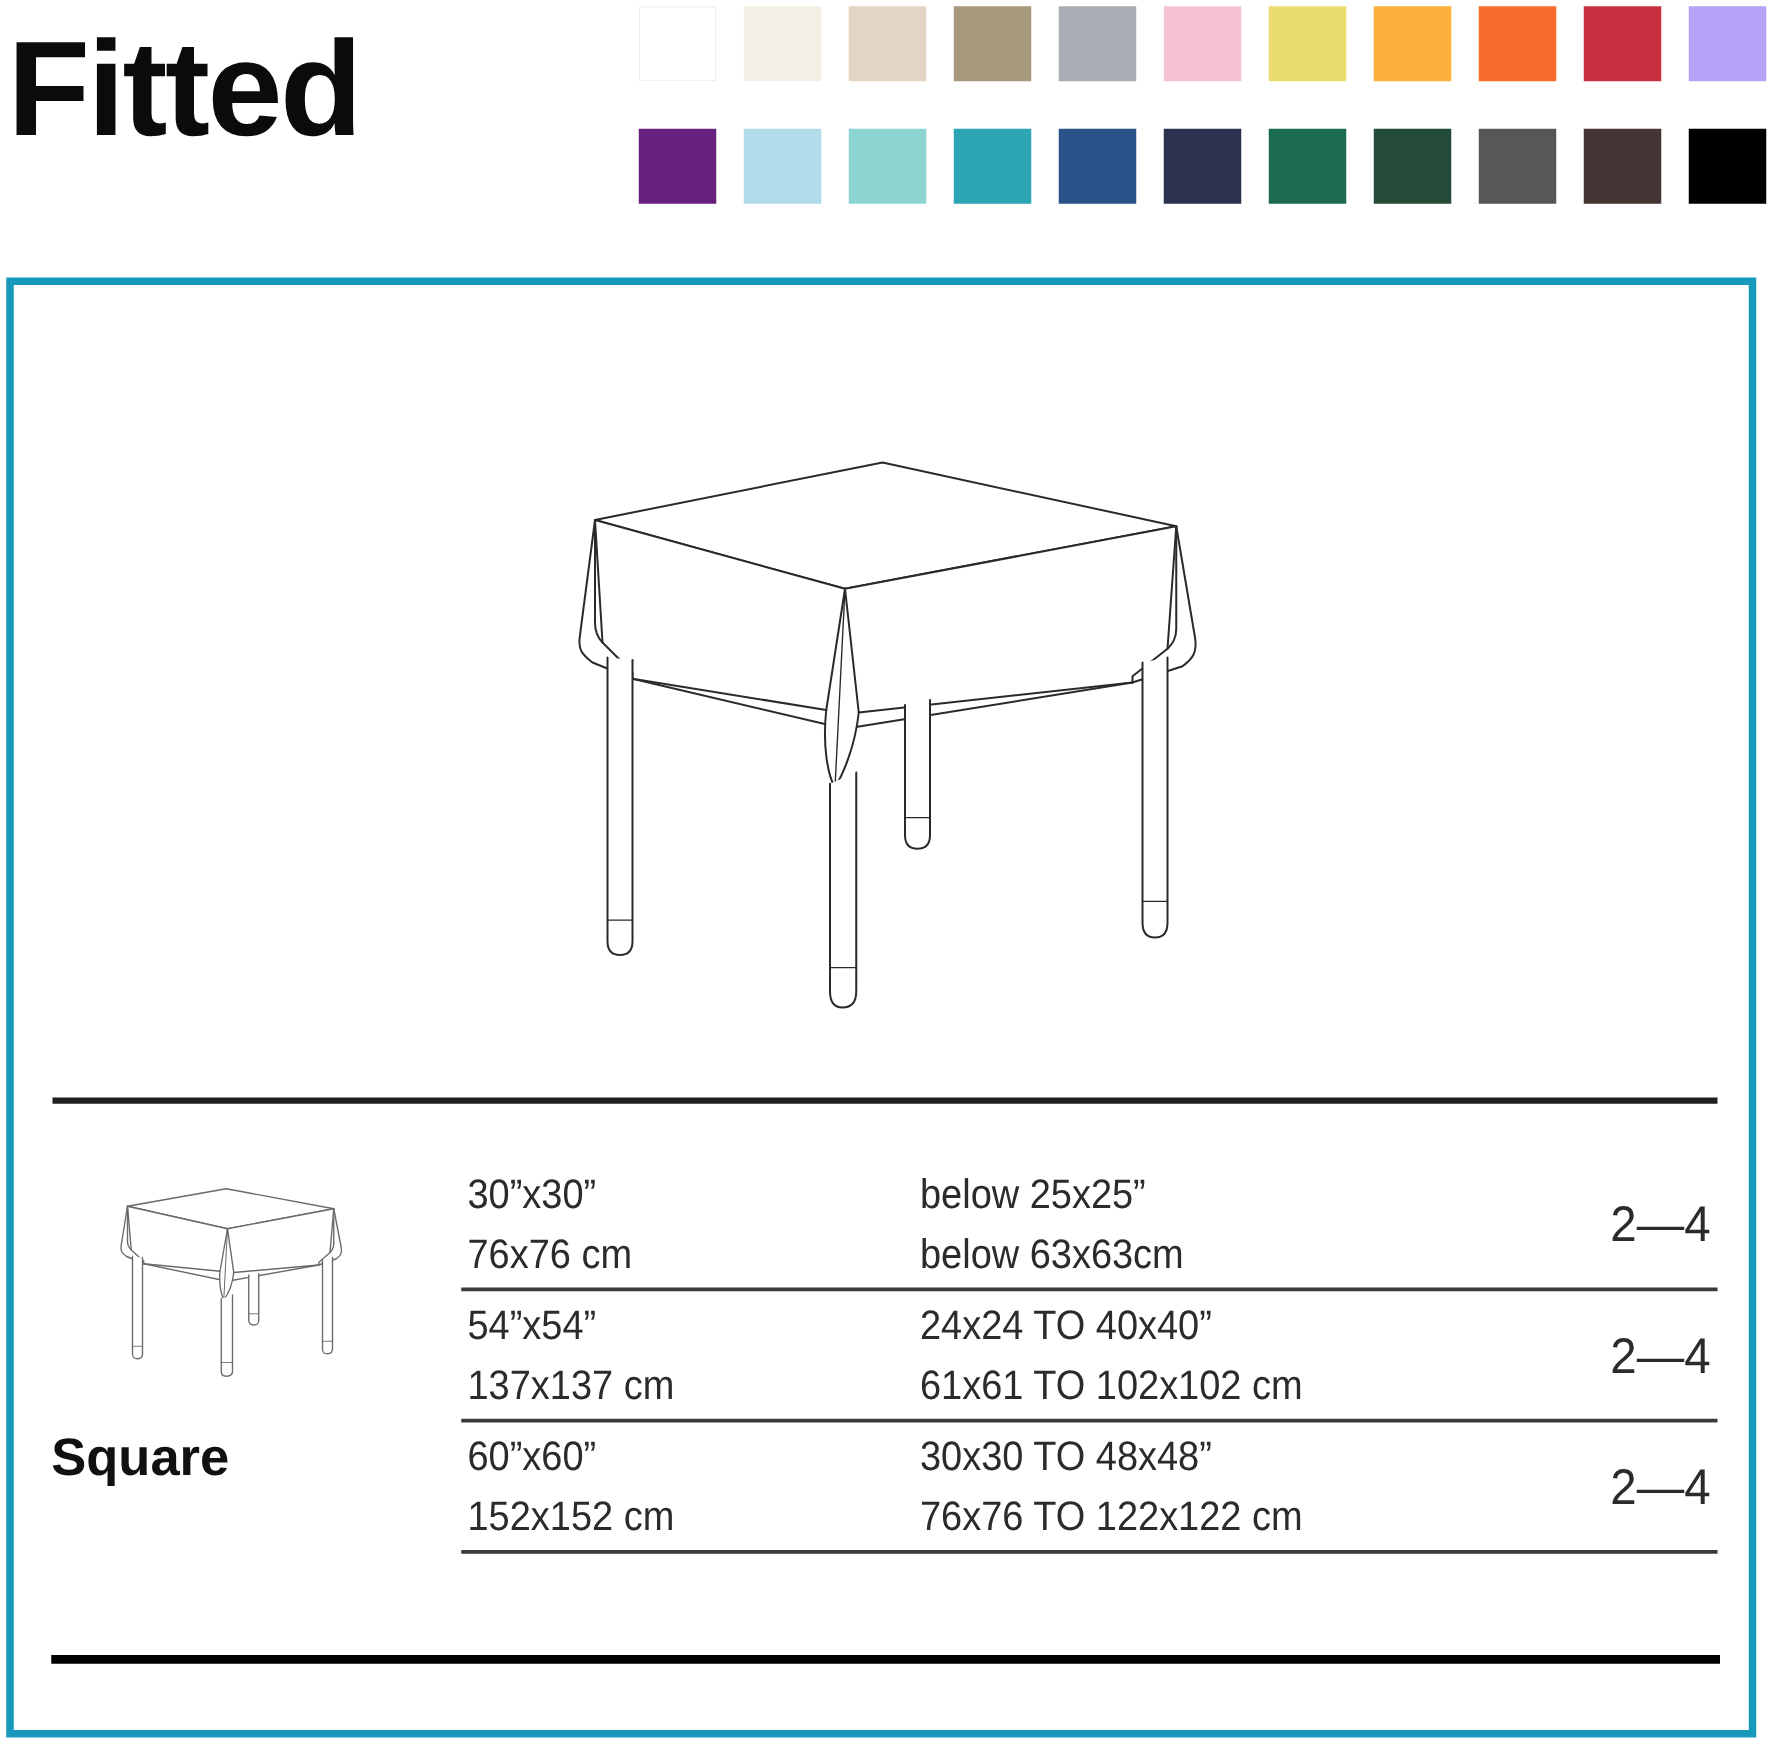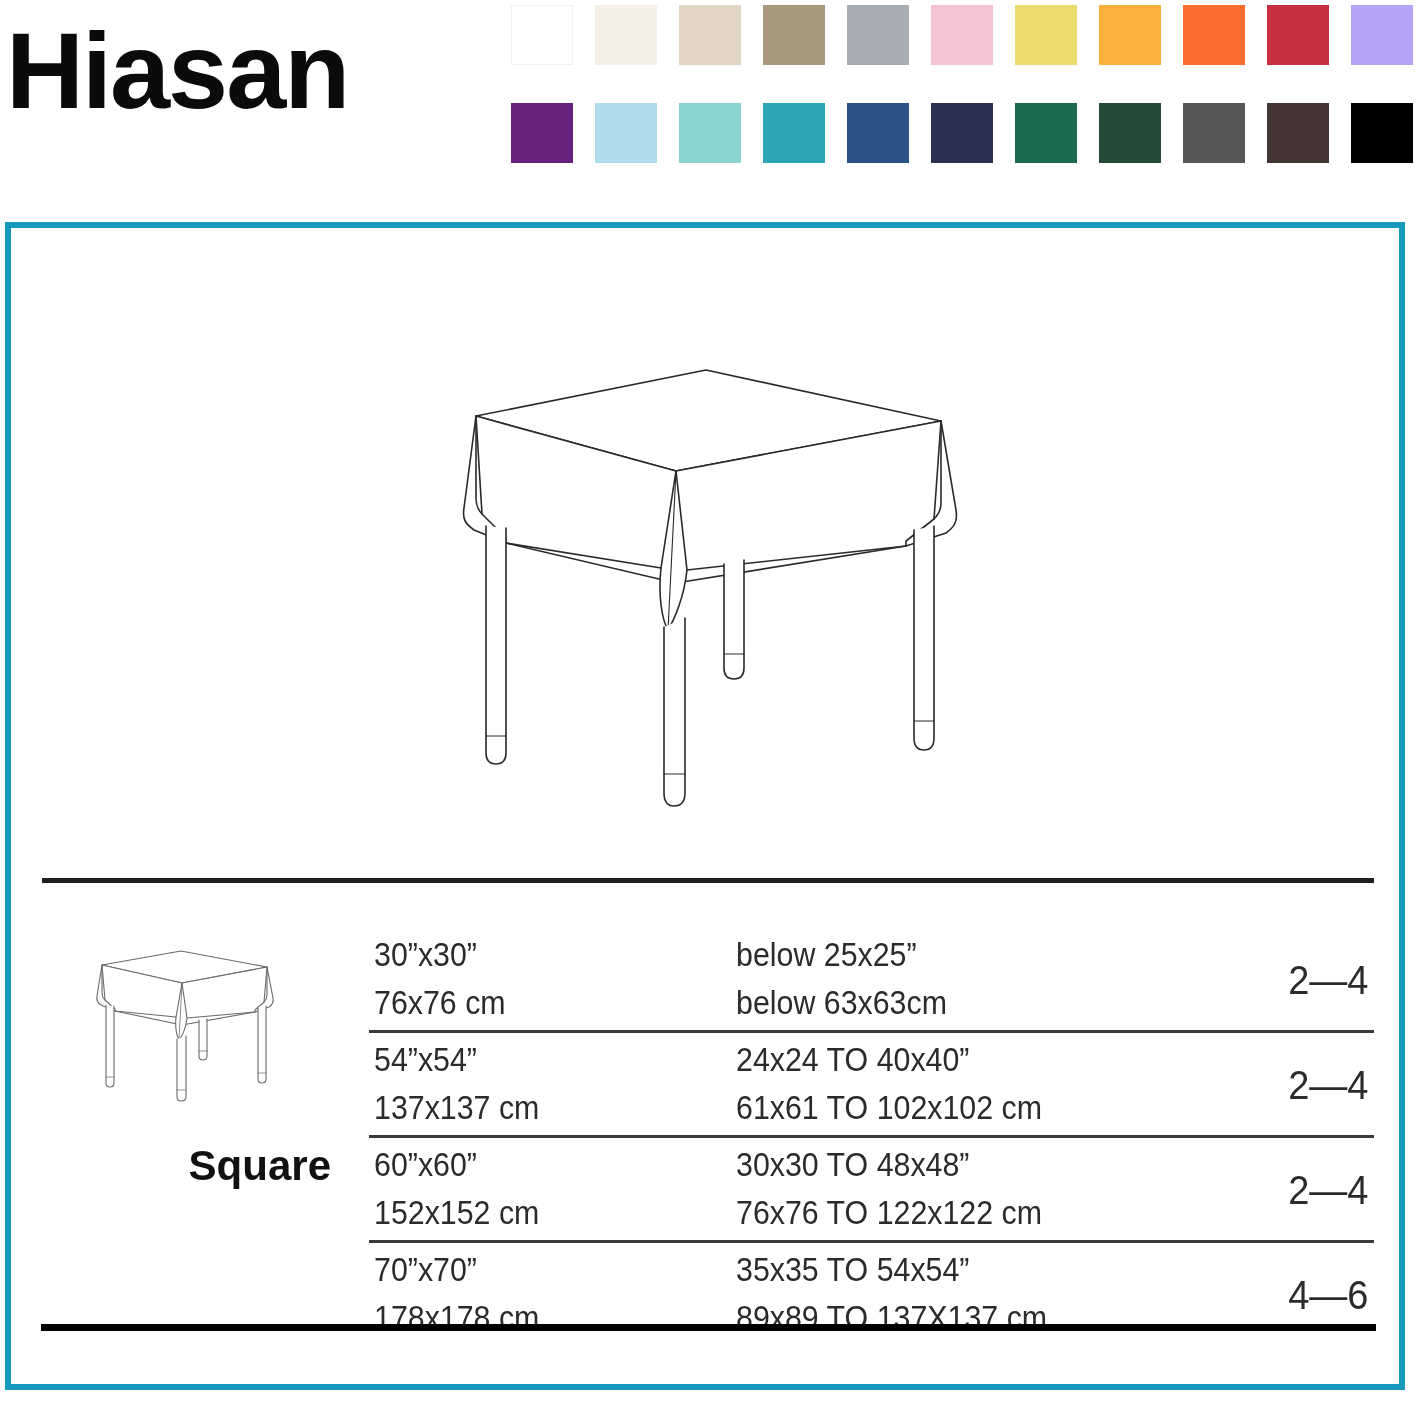--- a/index.html
+++ b/index.html
@@ -163,21 +163,21 @@
     background: #3a3a3a;
   }
 
   
   #shape-cell {
     position: absolute;
     left: 30px;
     top: 715px;
     width: 290px;
     height: 250px;
-    text-align: right;
+    text-align: left;
   }
   #shape-icon {
     width: 235px;
     height: 185px;
     margin: 0 auto;
   }
   #shape-icon svg { display: block; width: 100%; height: 100%; }
   #shape-label {
     margin-top: 14px;
     font-family: "Liberation Sans", sans-serif;
@@ -192,21 +192,21 @@
     top: 1096px;
     width: 1335px;
     height: 7px;
     background: #000000;
   }
 </style>
 </head>
 <body>
 
 <div id="brand-logo">
-  <div class="logo-text">Hiasan</div>
+  <div class="logo-text">Fitted</div>
 </div>
 
 <div id="swatch-grid">
   <div class="swatch-row top">
       <div class="swatch is-white" style="background: rgb(255, 255, 255);"></div>
       <div class="swatch" style="background: rgb(244, 240, 230);"></div>
       <div class="swatch" style="background: rgb(227, 213, 198);"></div>
       <div class="swatch" style="background: rgb(167, 154, 124);"></div>
       <div class="swatch" style="background: rgb(168, 173, 179);"></div>
       <div class="swatch" style="background: rgb(244, 194, 212);"></div>
@@ -297,27 +297,20 @@
 
       <div class="row row-3">
         <div class="cell c-cloth line1">60”x60”</div>
         <div class="cell c-cloth line2">152x152 cm</div>
         <div class="cell c-fitted line1">30x30 TO 48x48”</div>
         <div class="cell c-fitted line2">76x76 TO 122x122 cm</div>
         <div class="cell c-seat">2—4</div>
         <div class="row-rule"></div>
       </div>
 
-      <div class="row row-4">
-        <div class="cell c-cloth line1">70”x70”</div>
-        <div class="cell c-cloth line2">178x178 cm</div>
-        <div class="cell c-fitted line1">35x35 TO 54x54”</div>
-        <div class="cell c-fitted line2">89x89 TO 137X137 cm</div>
-        <div class="cell c-seat">4—6</div>
-      </div>
 
     </div>
   </div>
 
   <div id="shape-cell">
     <div id="shape-icon">
       <svg viewBox="0 0 235 185" xmlns="http://www.w3.org/2000/svg" fill="none" stroke="#6a6a6a" stroke-width="1.1" stroke-linejoin="round" stroke-linecap="round">
         <path d="M33,22 L112,8 L198,24 L113,40 Z"></path>
         <path d="M33,22 L33,50 C33,53 34,55 36,57 L46,66 L46,68 L113,82 L113,40 Z" fill="#ffffff"></path>
         <path d="M33,22 L28,53 C27,58 29,60 32,62 L46,68"></path>

